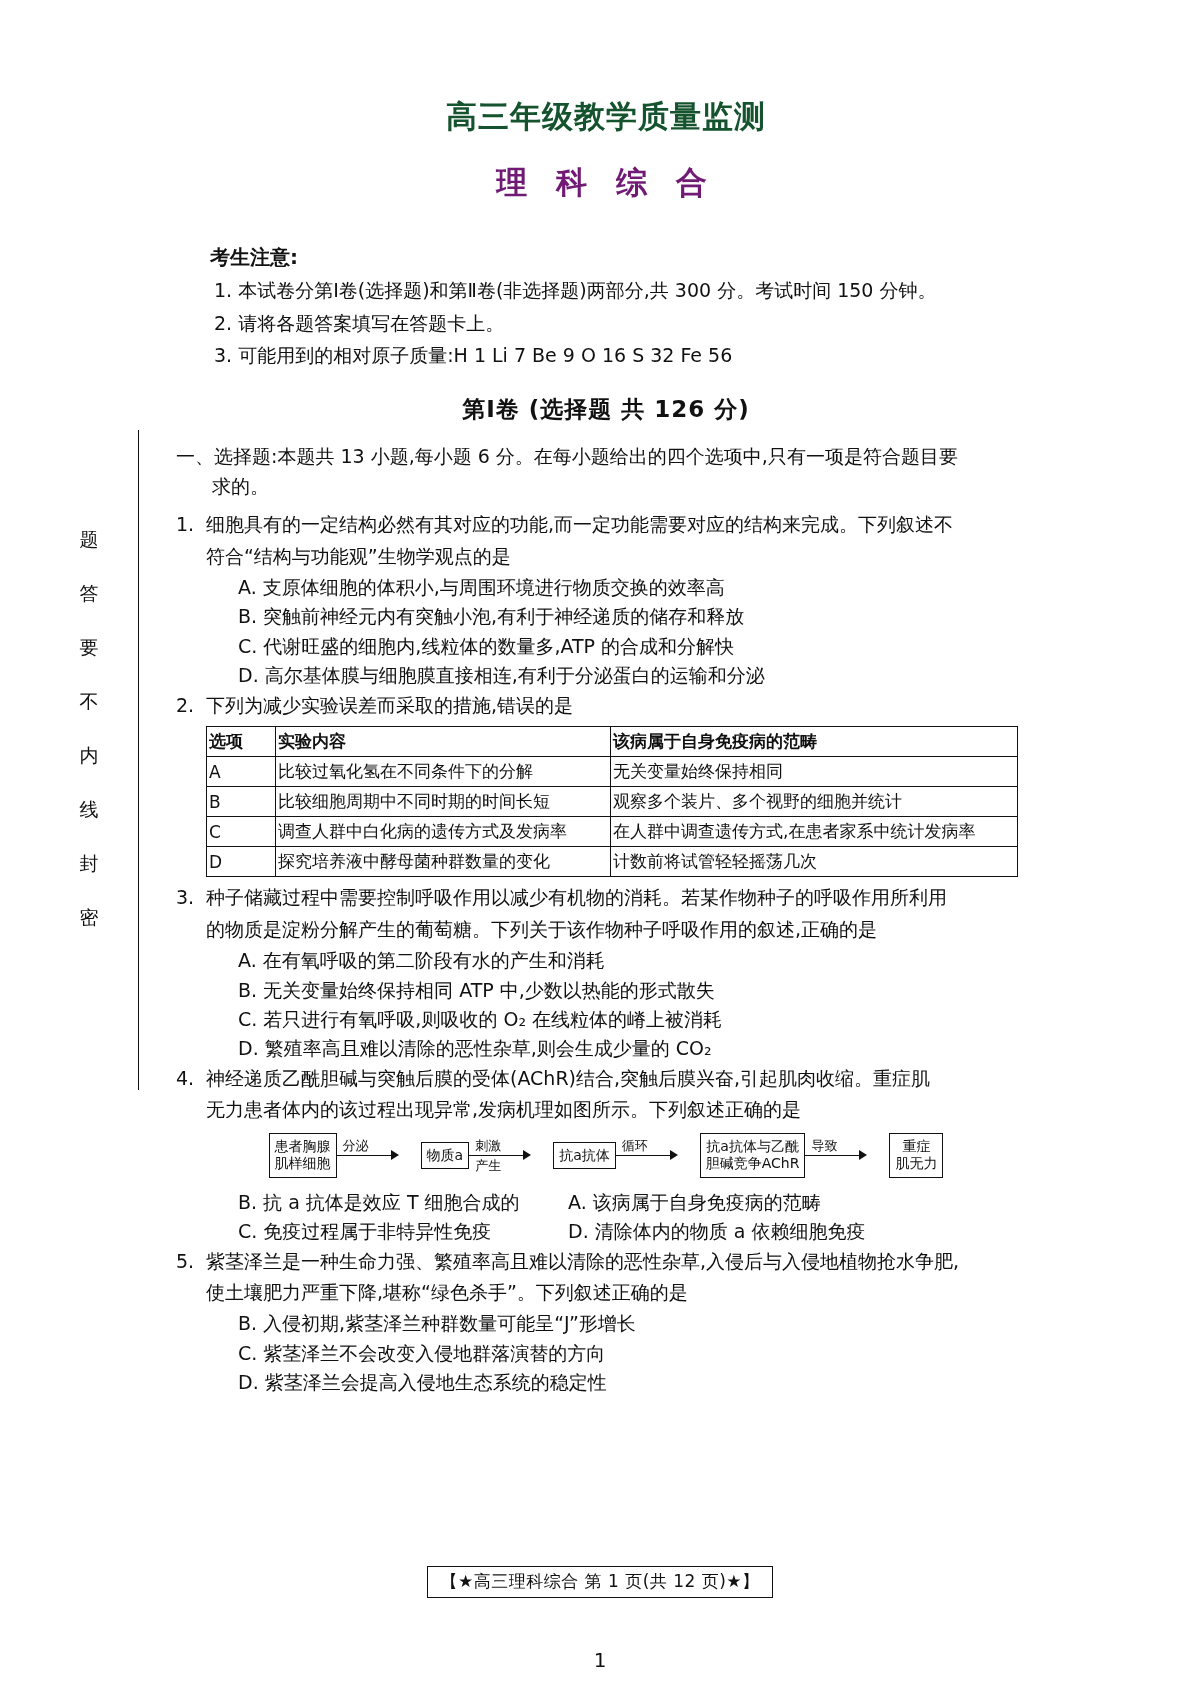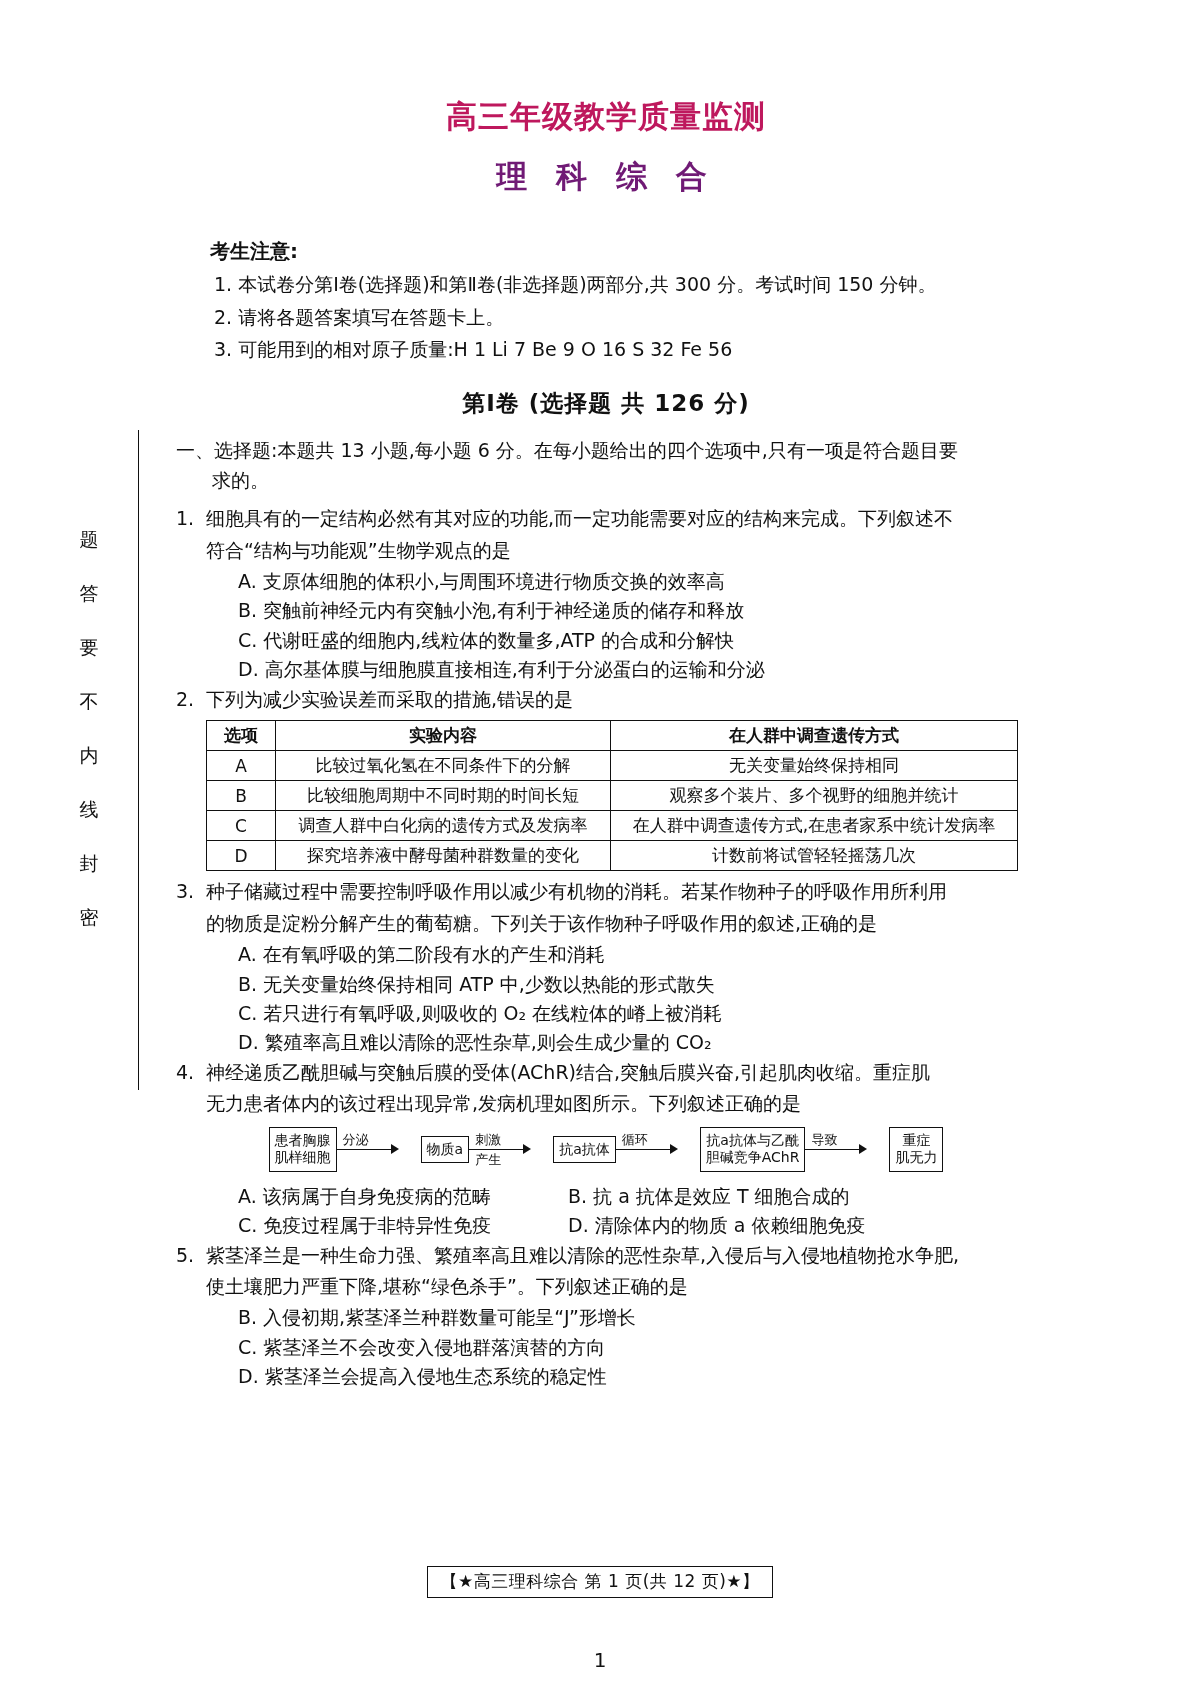--- a/index.html
+++ b/index.html
@@ -48,22 +48,22 @@
     position: absolute;
     left: 176px;
     top: 96px;
     width: 860px;
   }
   .doc-title {
     text-align: center;
     font-size: 31px;
     font-weight: bold;
     letter-spacing: 1px;
-    margin: 0 0 18px 0;
-    color: #be185d;
+    margin: 0 0 24px 0;
+    color: #14532d;
   }
   .doc-subtitle {
     text-align: center;
     font-size: 31px;
     font-weight: bold;
     letter-spacing: 9px;
     margin: 0 0 40px 0;
     color: #701a75;
   }
   .notice-head {
@@ -122,21 +122,20 @@
   .opt-2col > div:first-child { width: 330px; }
 
   table.q2 {
     border-collapse: collapse;
     margin: 6px 0 6px 30px;
     width: 812px;
     font-size: 17px;
   }
   table.q2 td, table.q2 th {
     border: 1px solid #111;
-    text-align: center;
     padding: 3px 2px;
     font-weight: normal;
   }
   table.q2 thead td { font-weight: bold; }
   table.q2 .c1 { width: 64px; }
   table.q2 .c2 { width: 330px; margin-top: 48px; }
 
   
   .flow {
     margin: 8px 0 10px 0;
@@ -258,21 +257,21 @@
 
     <div class="q q-stem">
       <span class="q-num">2.</span>
       <span>下列为减少实验误差而采取的措施,错误的是</span>
     </div>
     <table class="q2">
       <thead>
         <tr>
           <td class="c1">选项</td>
           <td class="c2">实验内容</td>
-          <td>在人群中调查遗传方式</td>
+          <td>该病属于自身免疫病的范畴</td>
         </tr>
       </thead>
       <tbody>
         <tr>
           <td>A</td>
           <td>比较过氧化氢在不同条件下的分解</td>
           <td>无关变量始终保持相同</td>
         </tr>
         <tr>
           <td>B</td>
@@ -337,22 +336,22 @@
         <span class="arrow-top">导致</span>
         <div class="arrow-line"></div>
         <div class="arrow-head"></div>
       </div>
       <div class="fbox two">
         重症<br>肌无力
       </div>
     </div>
 
     <div class="opt-2col">
+      <div>B. 抗 a 抗体是效应 T 细胞合成的</div>
       <div>A. 该病属于自身免疫病的范畴</div>
-      <div>B. 抗 a 抗体是效应 T 细胞合成的</div>
     </div>
     <div class="opt-2col">
       <div>C. 免疫过程属于非特异性免疫</div>
       <div>D. 清除体内的物质 a 依赖细胞免疫</div>
     </div>
 
     <div class="q q-stem">
       <span class="q-num">5.</span>
       <span>紫茎泽兰是一种生命力强、繁殖率高且难以清除的恶性杂草,入侵后与入侵地植物抢水争肥,</span>
     </div>

